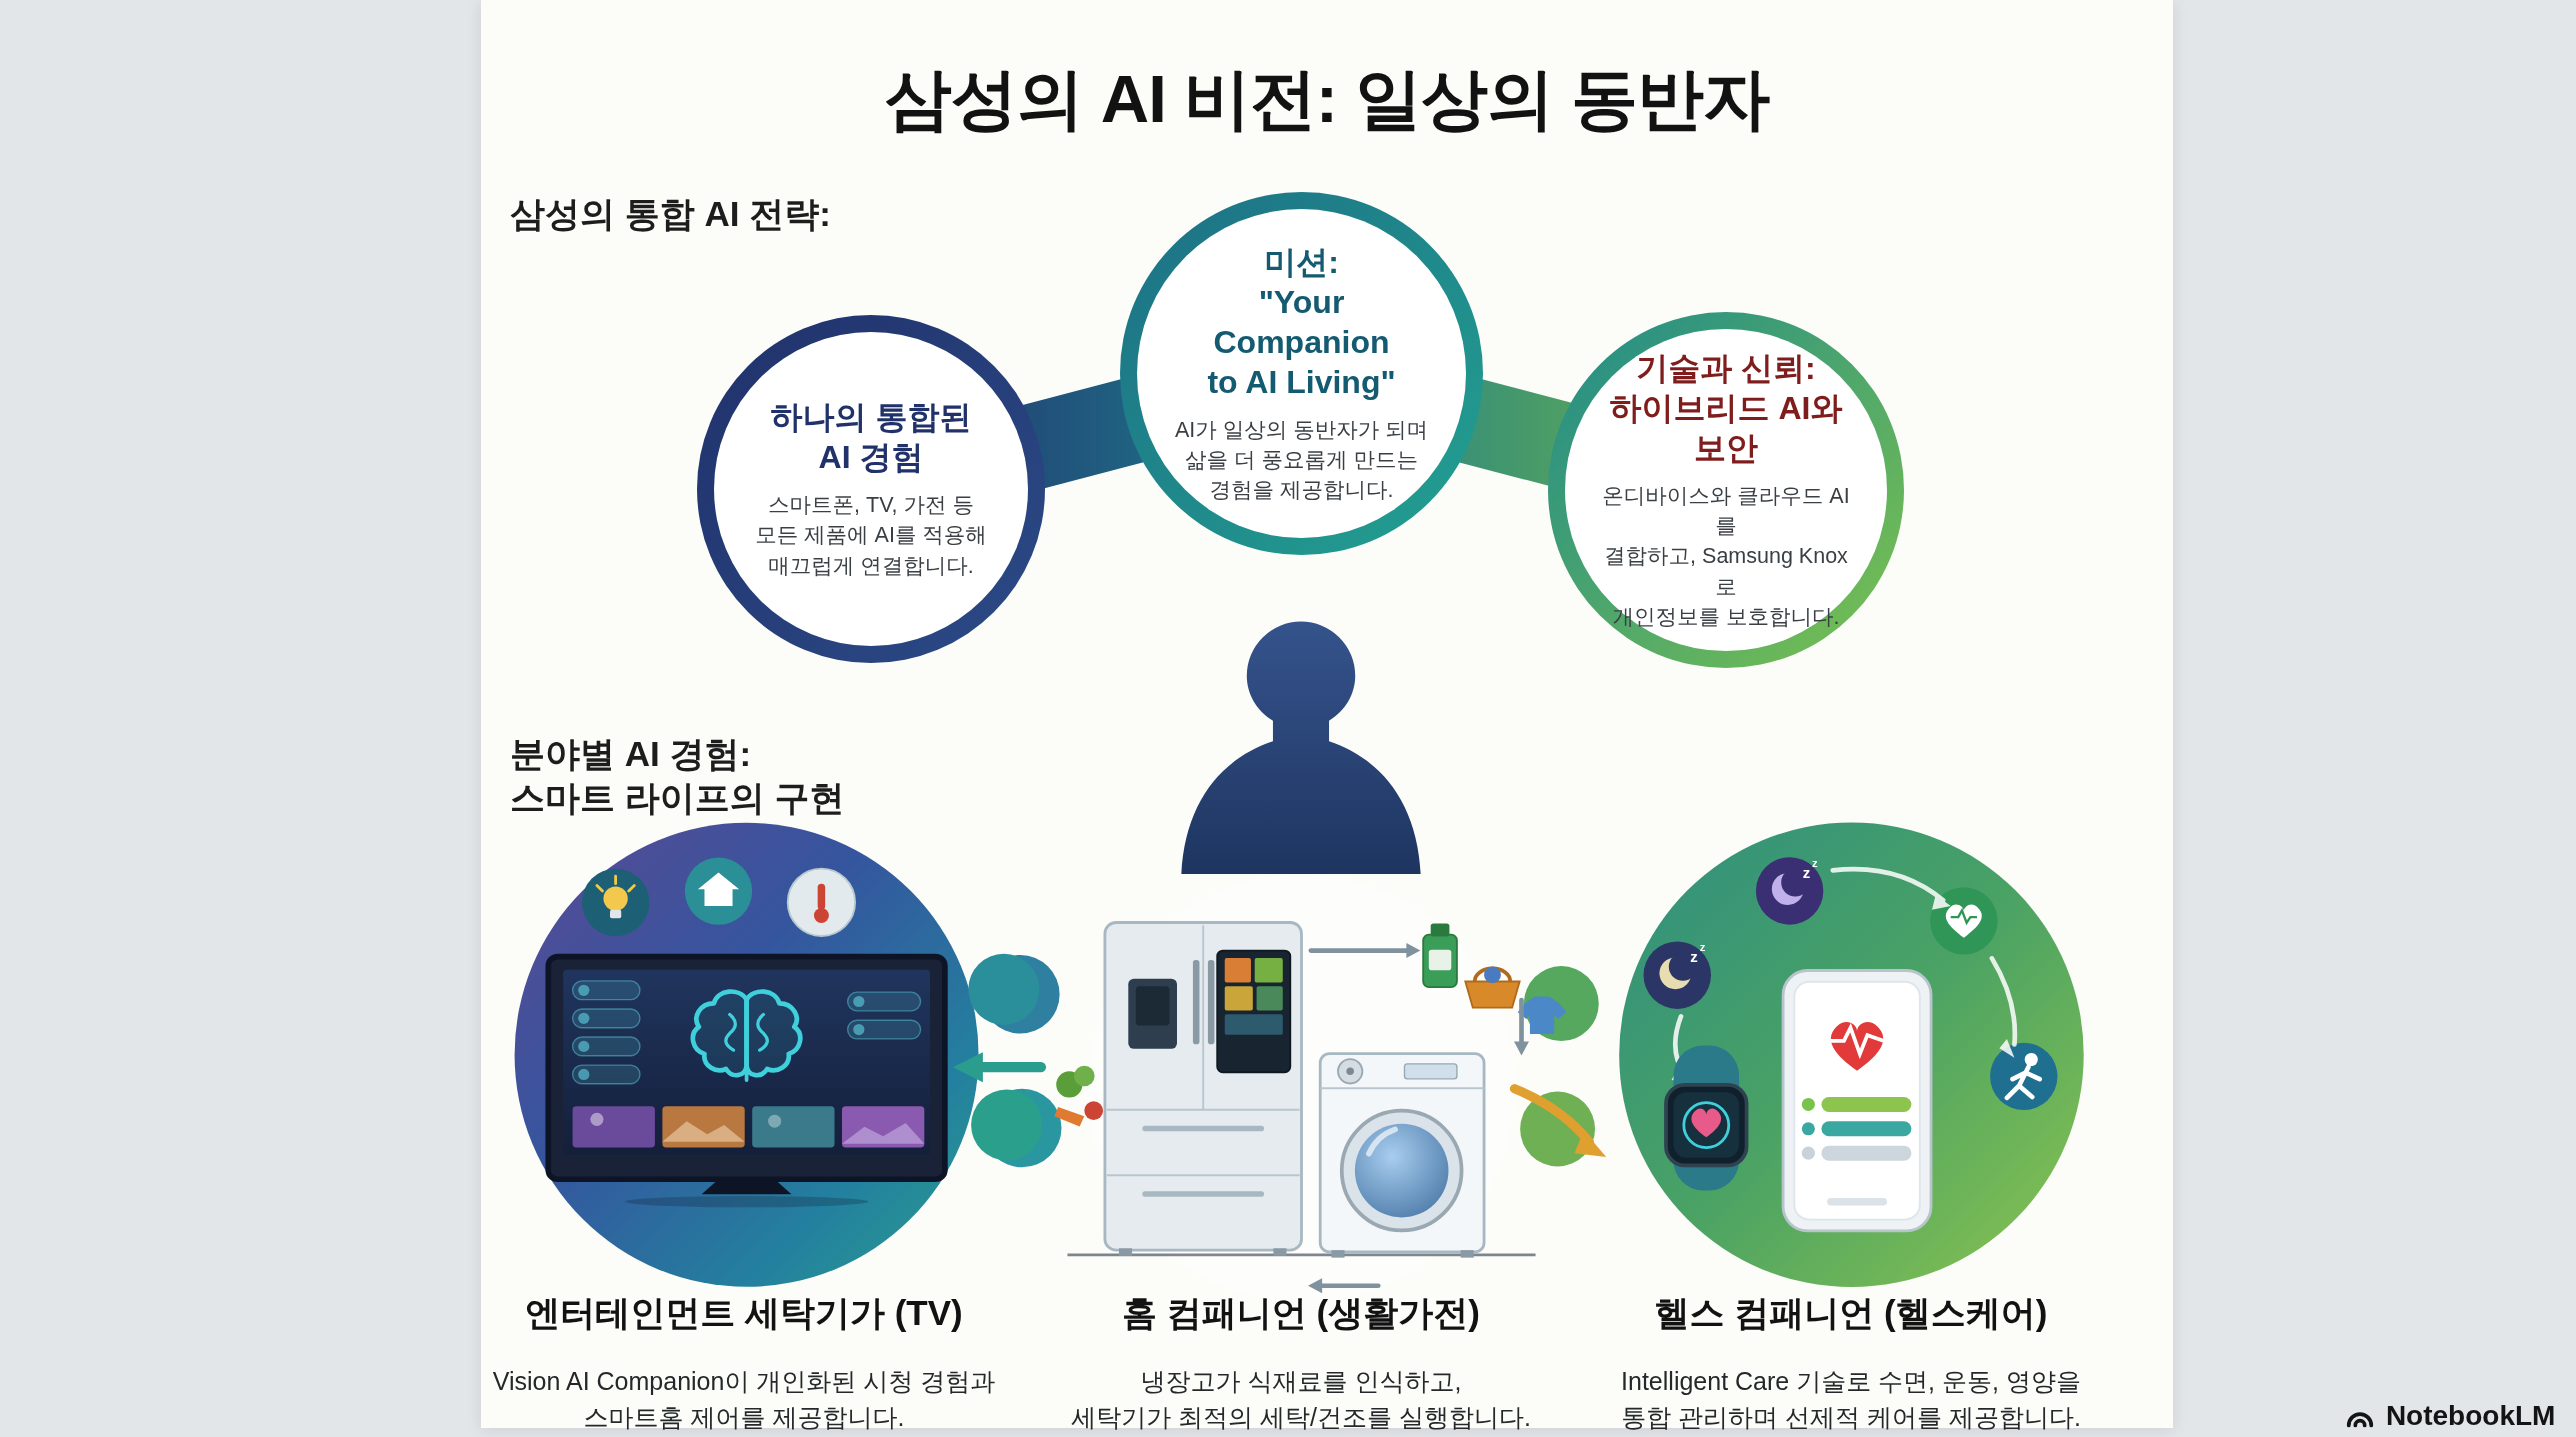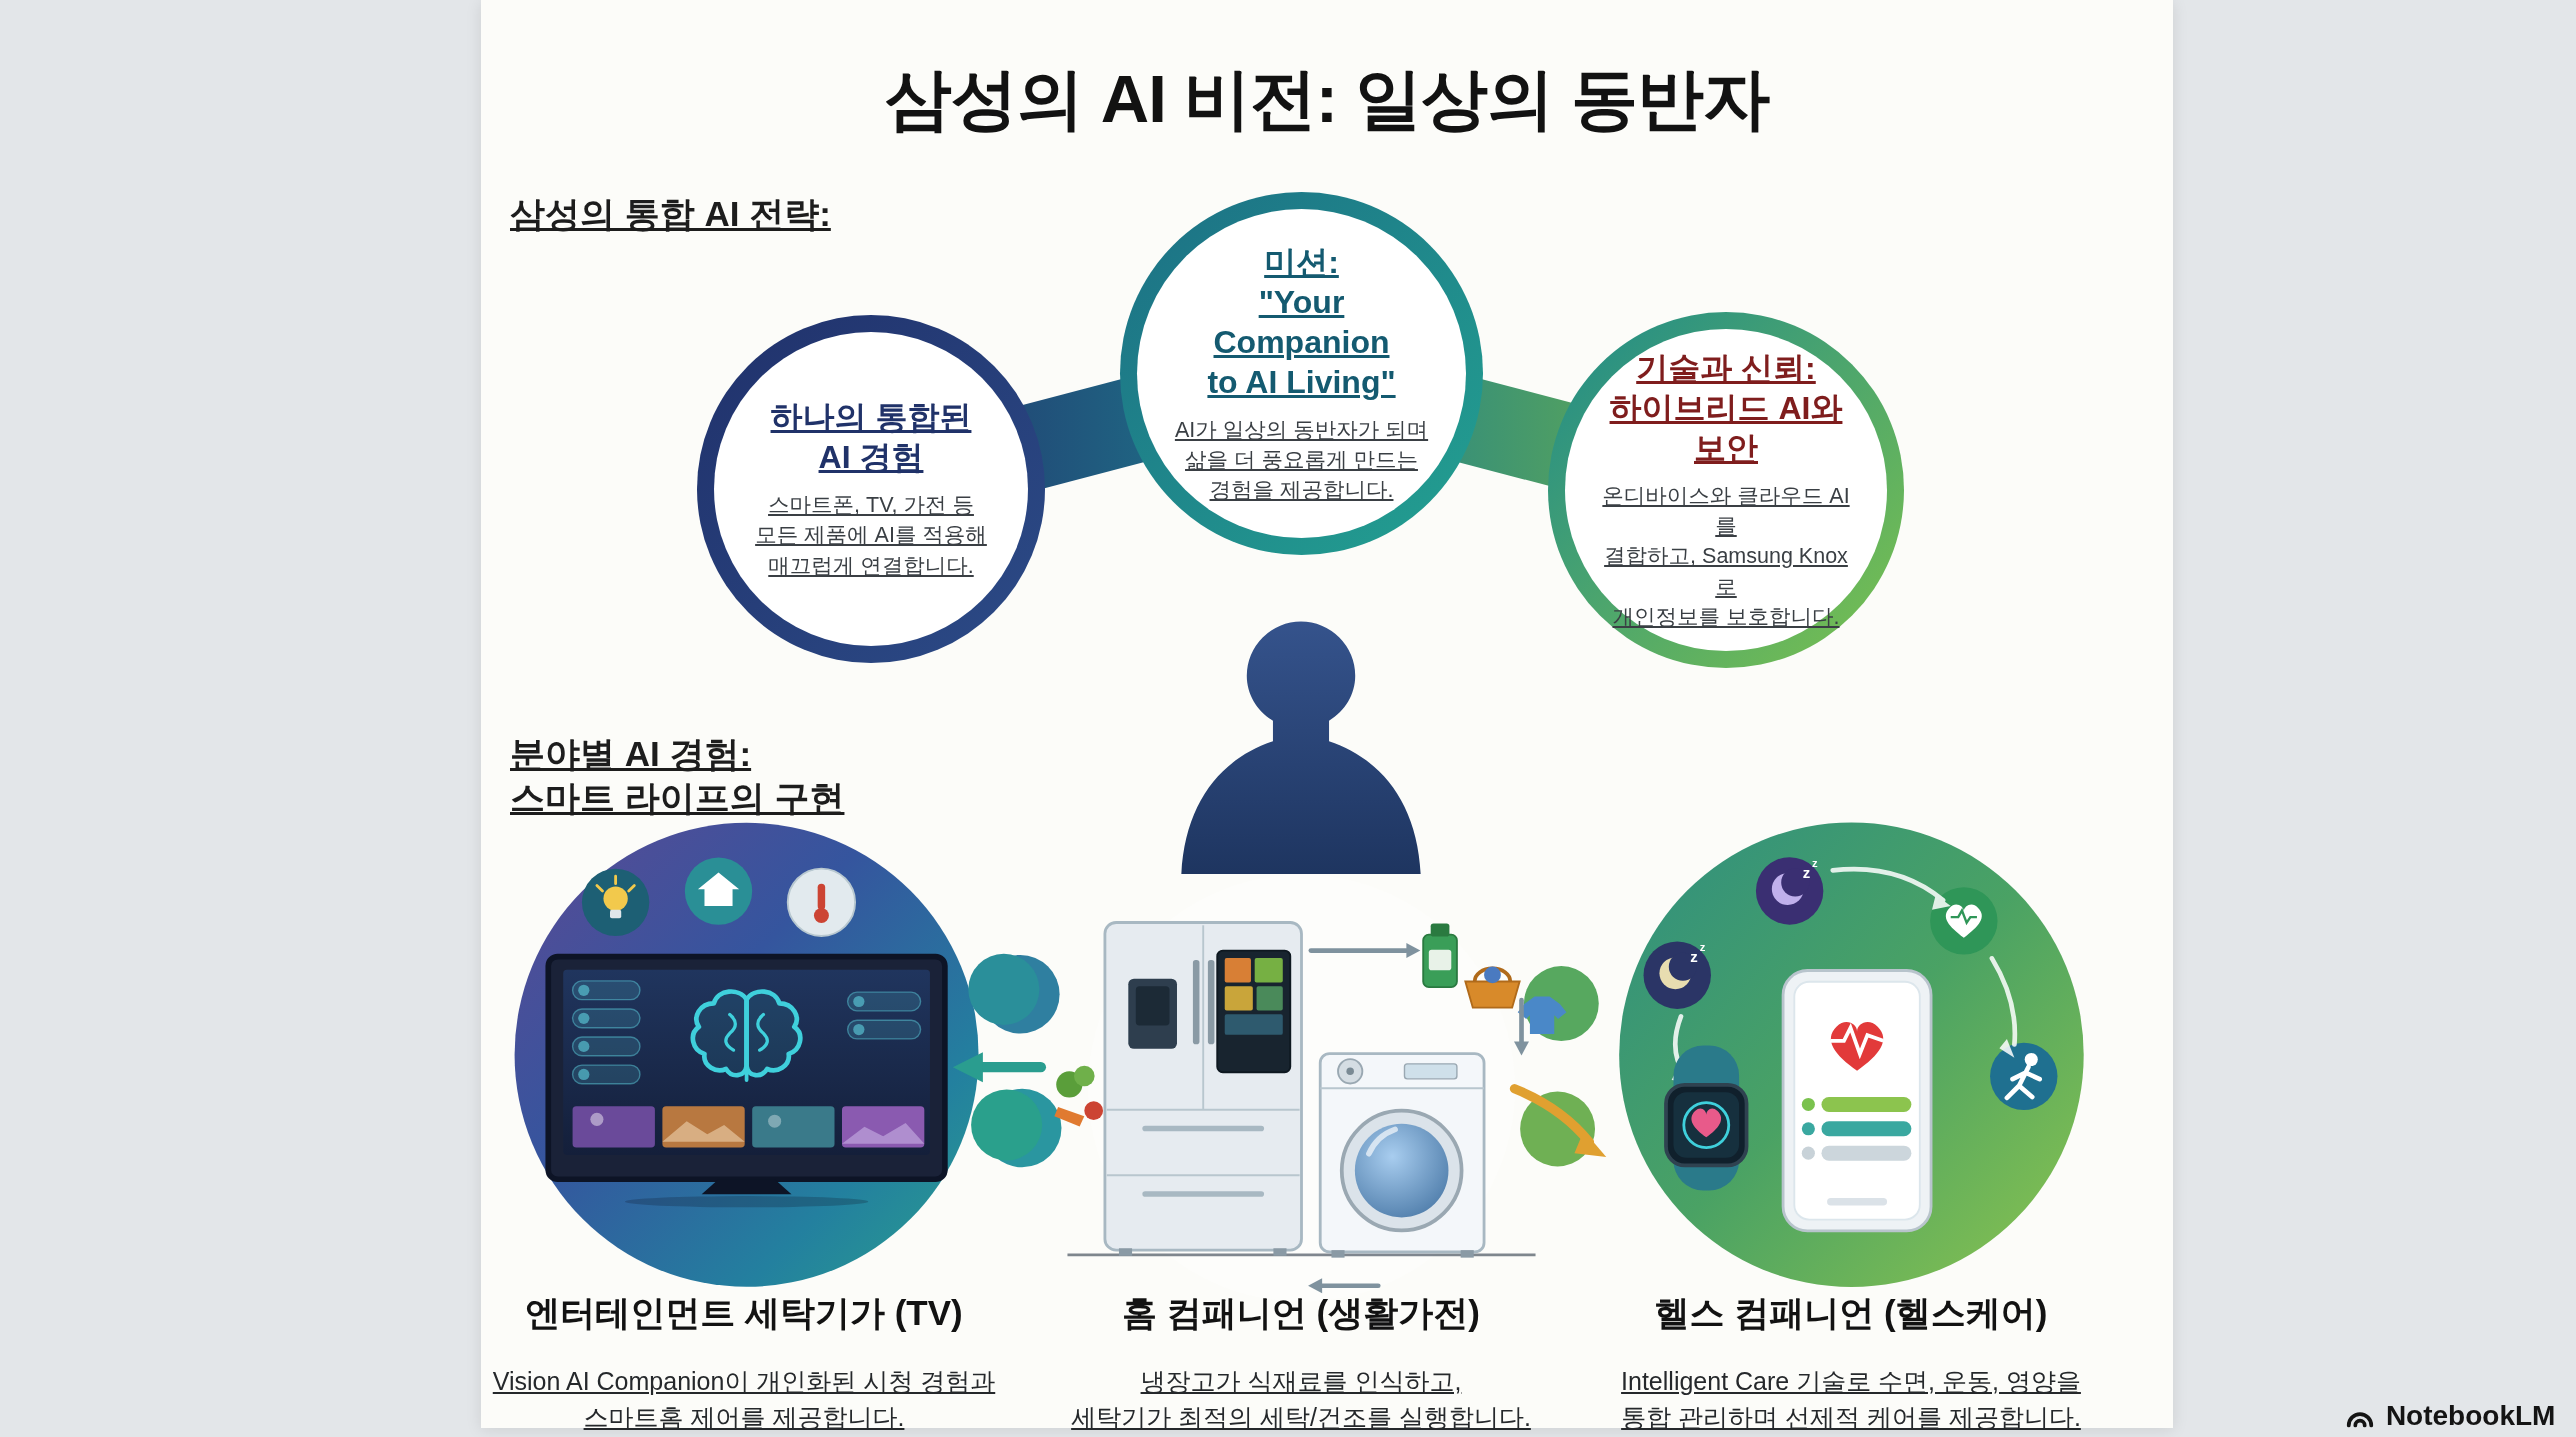--- a/index.html
+++ b/index.html
@@ -1,20 +1,20 @@
 <!DOCTYPE html>
 <html style="font-size:15px"><head>
 <meta charset="utf-8">
 <style>
   * { margin:0; padding:0; box-sizing:border-box; }
   html,body { background:#e3e6e9; font-family:"Liberation Sans","DejaVu Sans",sans-serif; }
   .canvas { position:relative; width:2576px; height:1438px; overflow:hidden; }
   .panel { position:absolute; left:481px; top:0; width:1692px; height:1428px;
            background:#fcfcf9; box-shadow:0 1.9px 15px rgba(0,0,0,.10); }
-  .ml { white-space:pre-line;text-decoration:underline; }
+  .ml { white-space:pre-line; }
 
   .page-title { position:absolute; left:481px; top:54px; width:1692px; text-align:center;
                 font-size:67px; font-weight:800; color:#121212; letter-spacing:-0.9px; z-index:3; }
 
   .sec-heading { position:absolute; font-size:35px; font-weight:800; color:#1d1d1d; z-index:3; line-height:1.25; }
   .strategy-heading { left:510px; top:192px; }
   .exp-heading { left:510px; top:732px; }
 
   .layer { position:absolute; left:0; top:0; width:2576px; height:1438px; pointer-events:none; }
   .z1 { z-index:1; } .z4 { z-index:4; }

